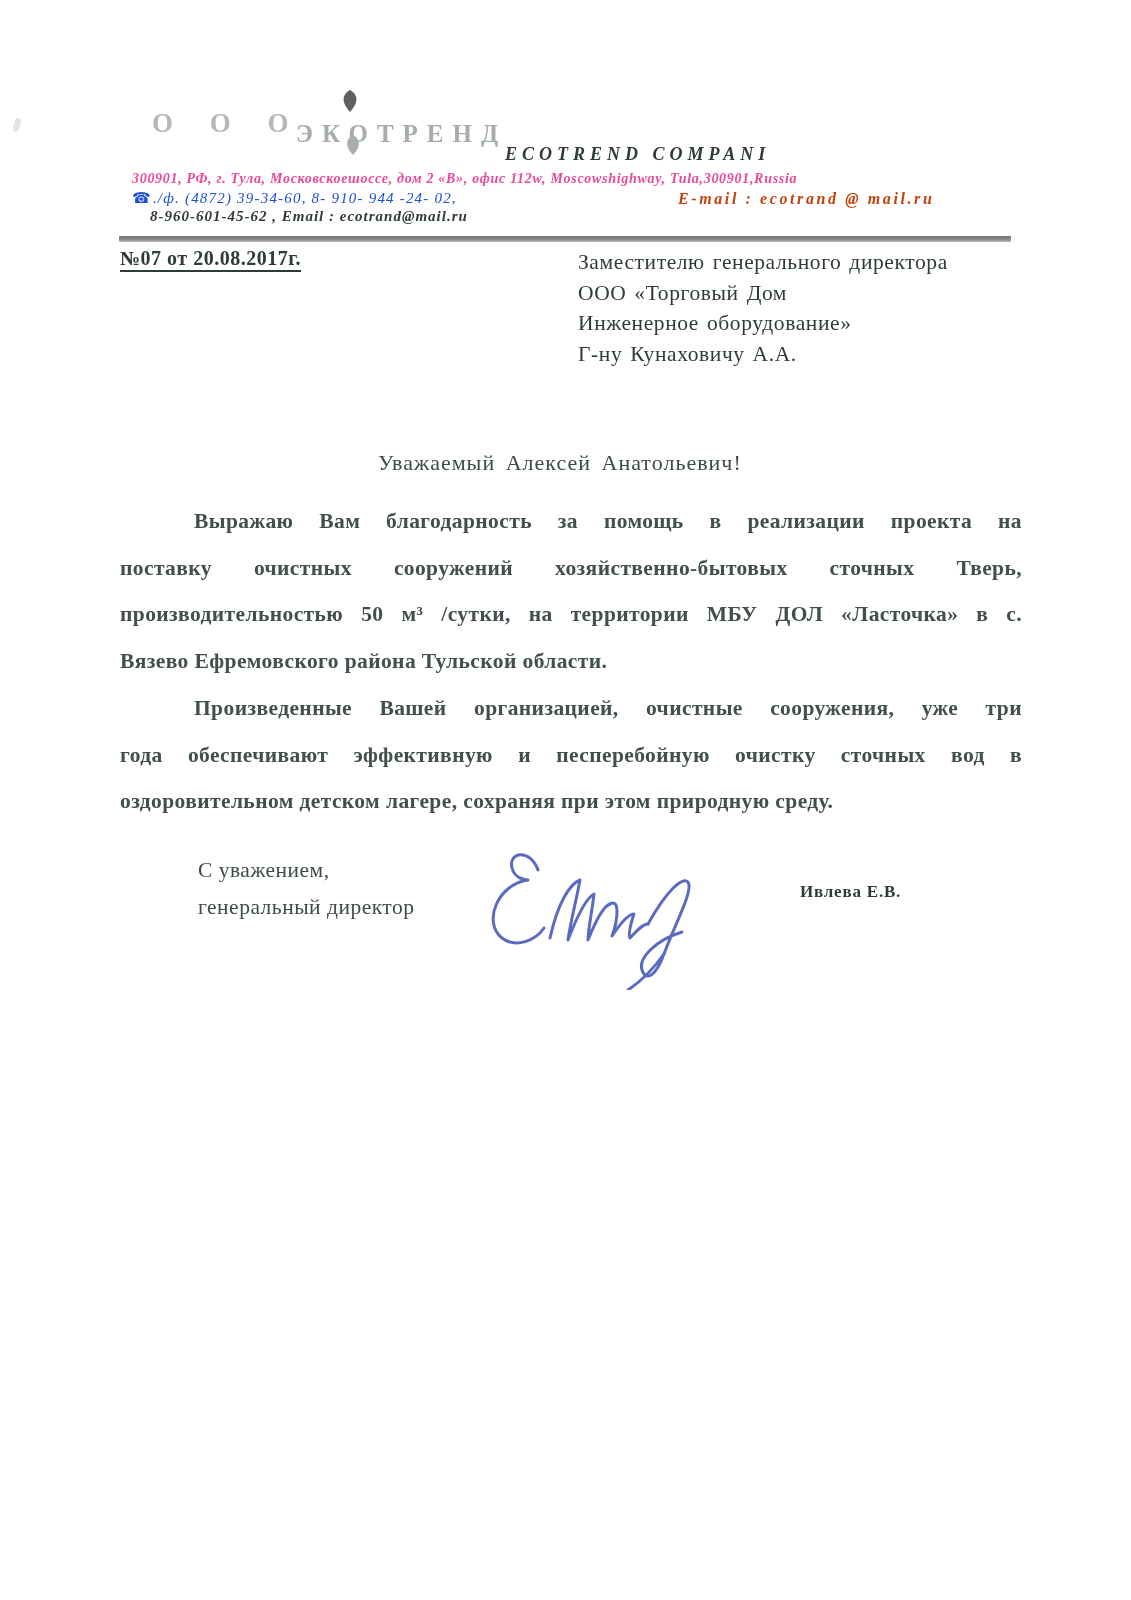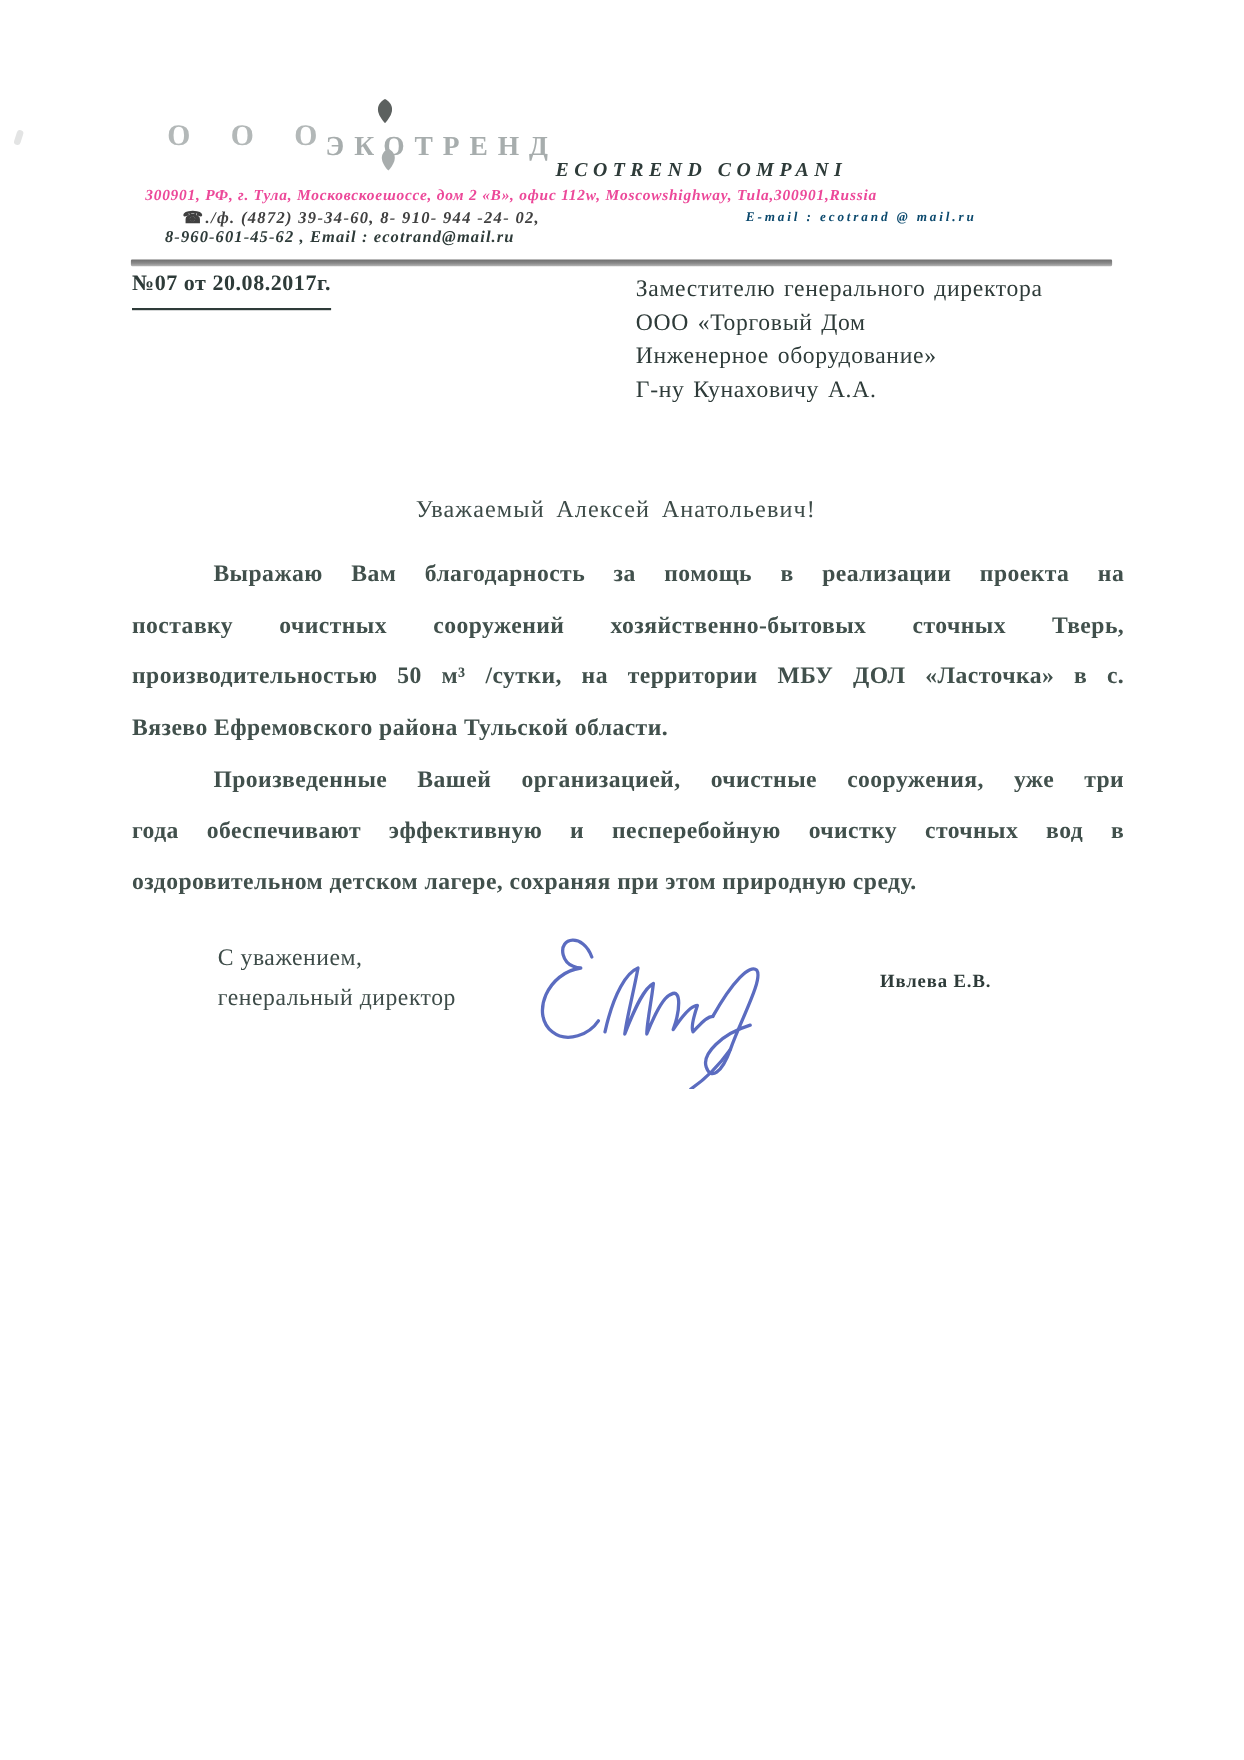--- a/index.html
+++ b/index.html
@@ -35,46 +35,46 @@
   .company-name{
     left:505px;top:144px;
     font-size:18px;font-style:italic;font-weight:700;
     letter-spacing:5px;color:#2e3b39;
   }
   .address-line{
     left:132px;top:171px;
     font-size:14px;font-style:italic;font-weight:700;
     letter-spacing:0.7px;color:#ec4899;white-space:nowrap;
   }
-  .phone-row{left:132px;top:189px;font-size:15px;font-style:italic;font-weight:700;letter-spacing:1.2px;color:#404040;white-space:nowrap;margin-left:34px;}
+  .phone-row{left:132px;top:189px;font-size:15px;font-style:italic;font-weight:400;letter-spacing:1.2px;color:#1d4ed8;white-space:nowrap;}
   .phone-glyph{font-style:normal;font-size:15px;margin-right:1px;}
   .email-right{
     left:678px;top:190px;
-    font-size:12px;font-style:italic;font-weight:700;
-    letter-spacing:2.6px;color:#0c4a6e;white-space:nowrap;
+    font-size:16px;font-style:italic;font-weight:700;
+    letter-spacing:2.6px;color:#c2410c;white-space:nowrap;
   }
   .phone-row2{
     left:150px;top:208px;
     font-size:15px;font-style:italic;font-weight:700;
     letter-spacing:1px;color:#2e3b39;white-space:nowrap;
   }
 
   
   .divider{
     left:119px;top:236px;width:892px;height:6px;
     background:linear-gradient(180deg,#6f6f6f 0%,#8a8a8a 55%,#b5b5b5 100%);
     border-radius:1px;
   }
 
   
   .ref-date{
     left:120px;top:247px;
     font-size:20px;font-weight:700;color:#2e3b39;
     border-bottom:2px solid #2e3b39;
-    padding-bottom:10px;letter-spacing:0.5px;
+    padding-bottom:0;letter-spacing:0.5px;
   }
 
   
   .recipient{
     left:578px;top:247px;
     font-size:21.5px;font-weight:400;color:#2e3b39;
     line-height:30.5px;letter-spacing:0.6px;word-spacing:2px;width:470px;
   }
 
   

